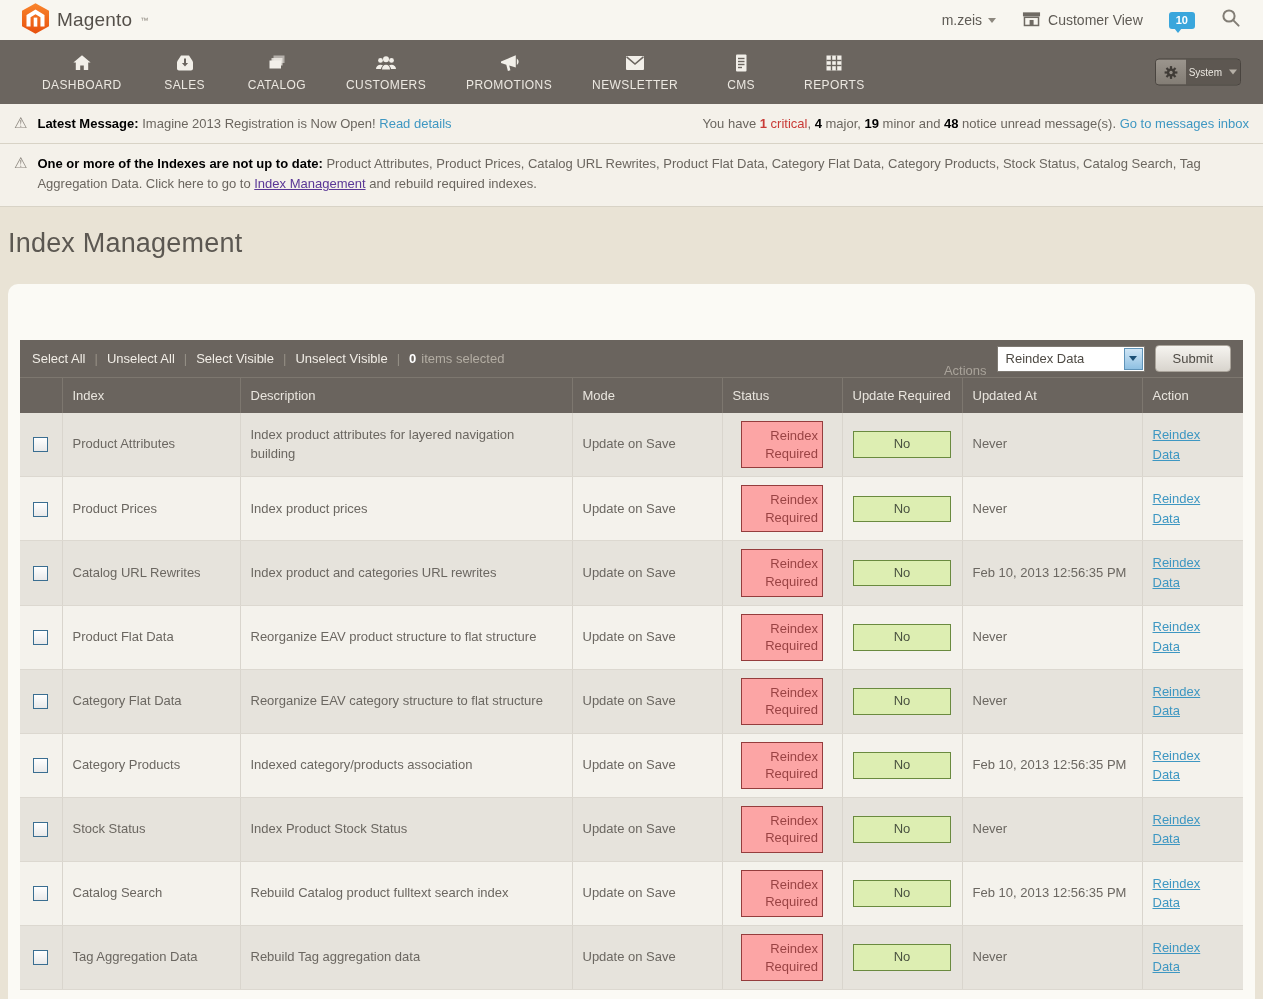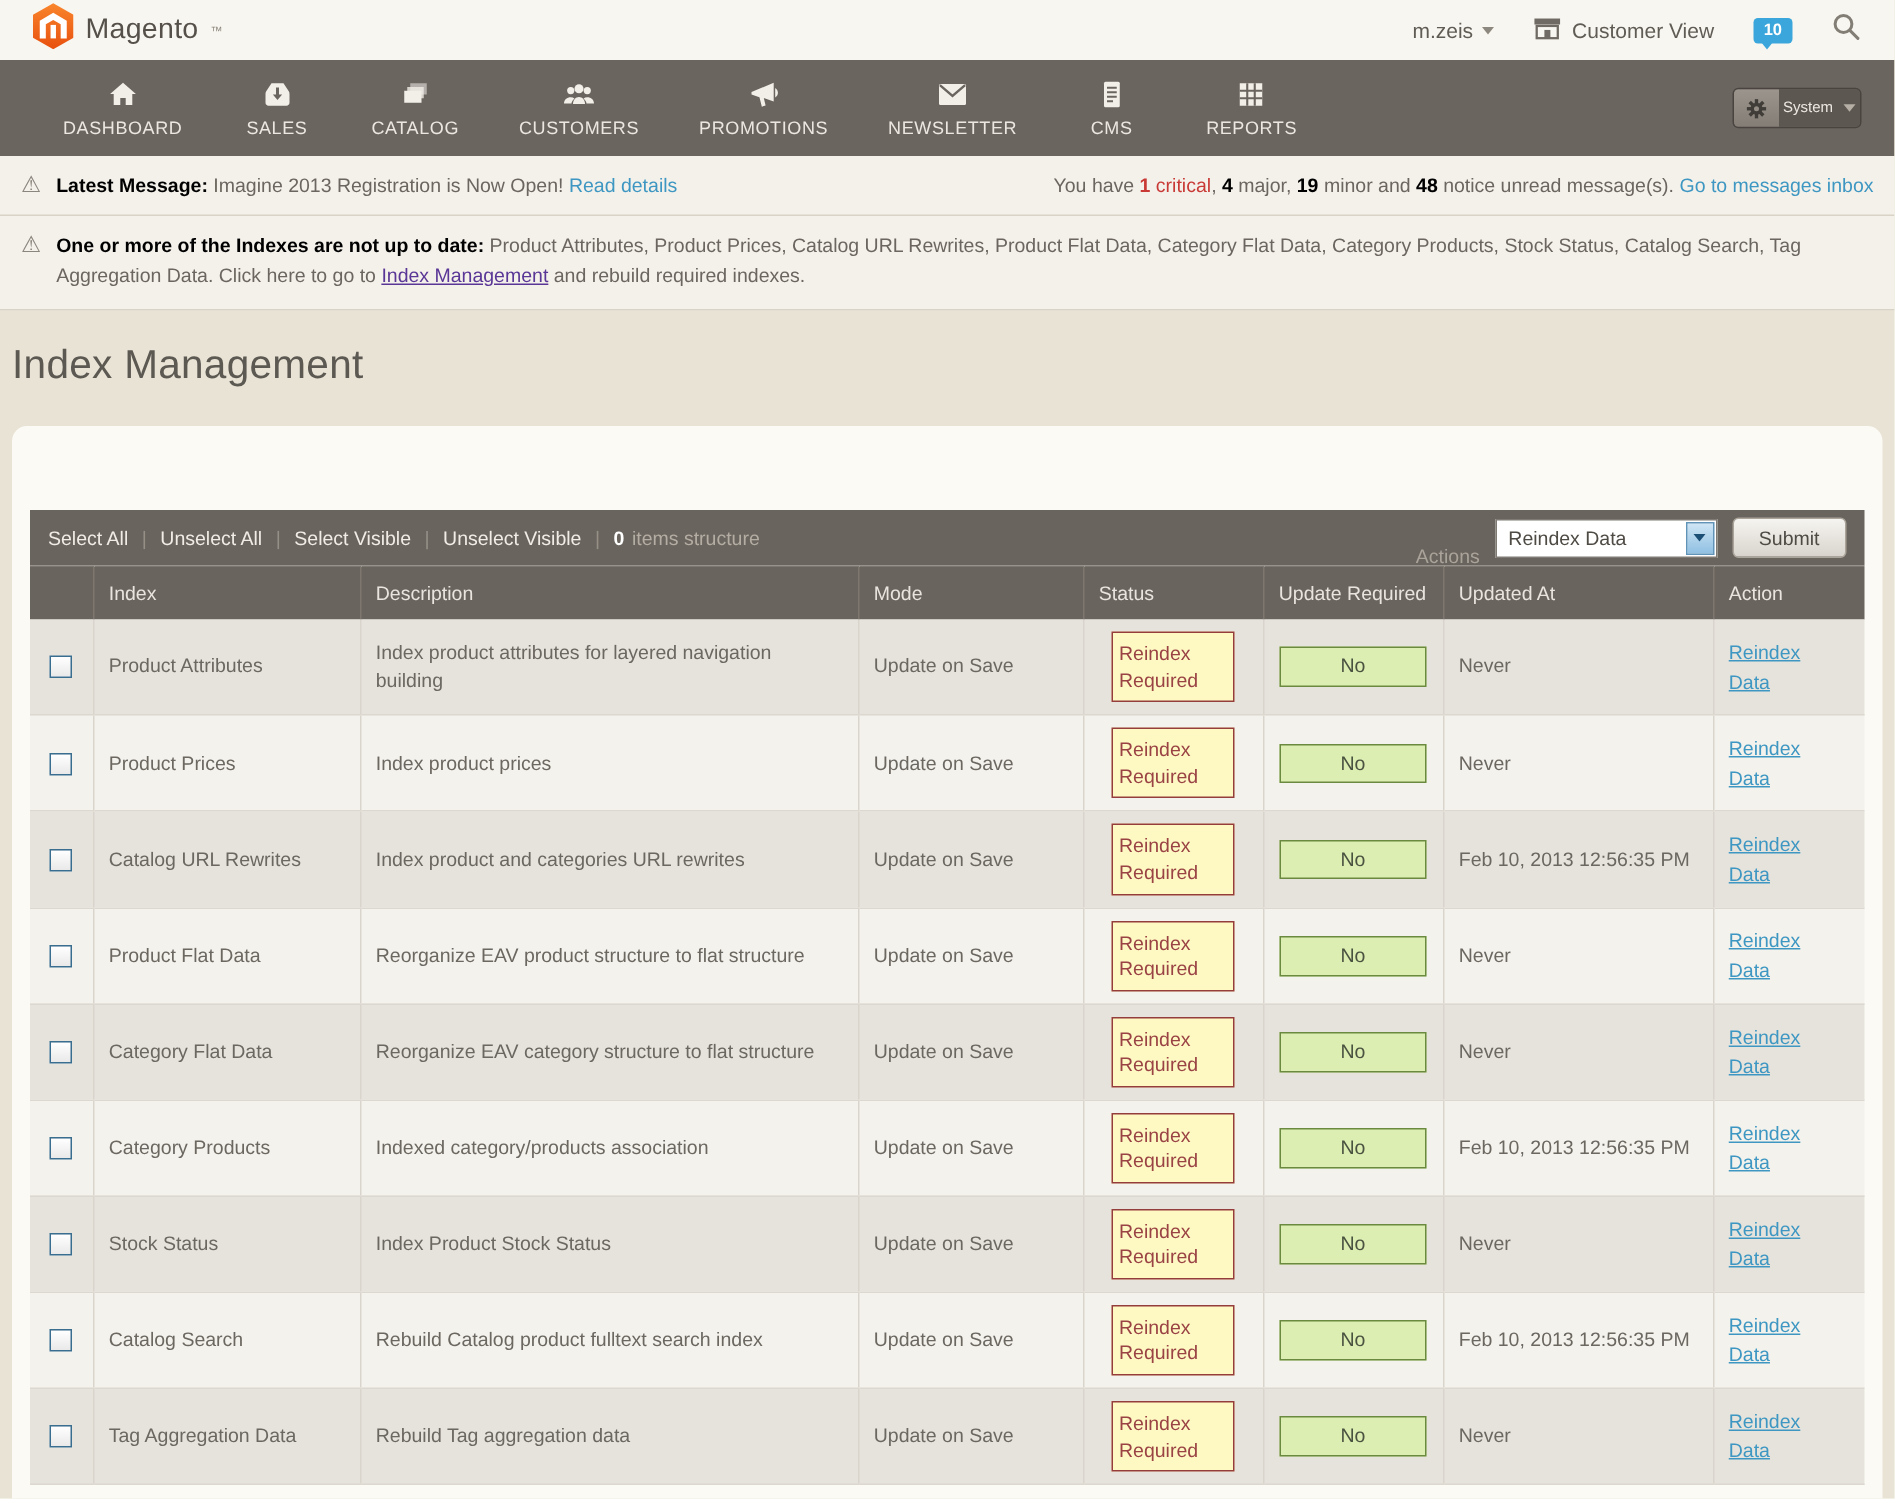--- a/index.html
+++ b/index.html
@@ -62,21 +62,21 @@
   table.index-grid { width:100%; border-collapse:collapse; font-size:13px; color:#6b6761; table-layout:fixed; }
   .index-grid thead th { background:#6a645e; color:#e9e5de; font-weight:normal; text-align:left; padding:10px 10px; border-left:1px solid #7d776f; border-top:1px solid #7d776f; font-size:13px; }
   .index-grid thead th:first-child { border-left:none; }
   .index-grid tbody td { padding:8px 10px; border-left:1px solid #d9d5cd; border-bottom:1px solid #dcd8d0; vertical-align:middle; line-height:1.45; }
   .index-grid tbody td:first-child { border-left:none; text-align:center; }
   .index-grid tbody tr { height:56px; }
   .index-grid tbody tr.odd  { background:#e6e3dc; }
   .index-grid tbody tr.even { background:#f4f2ec; }
   .cell-center { text-align:center; }
   .chk { appearance:none; -webkit-appearance:none; width:15px; height:15px; border:1px solid #3a6e91; background:linear-gradient(#ffffff,#e9e9e9); cursor:pointer; display:inline-block; vertical-align:middle; }
-  .status-badge { display:inline-block; width:82px; padding:5px 4px; background:#fef9c3; border:1px solid #953d3d; color:#9a4344; text-align:left; line-height:1.35; }
+  .status-badge { display:inline-block; width:82px; padding:5px 4px; background:#fca5a5; border:1px solid #953d3d; color:#9a4344; text-align:right; line-height:1.35; }
   .ur-badge { display:inline-block; width:98px; padding:3px 0; background:#ddeeb2; border:1px solid #6a8a3f; color:#4a5240; text-align:center; }
   a.action-link { color:#3e97c2; text-decoration:underline; cursor:pointer; display:inline-block; width:58px; line-height:1.5; }
 </style>
 </head>
 <body>
 
 <div class="top-header">
   <div class="logo">
     <span>
       <svg width="27" height="31" viewBox="0 0 30 34">
@@ -253,21 +253,21 @@
   <div class="grid-toolbar">
     <a class="sel-link">Select All</a>
       <span class="sep">|</span>
     <a class="sel-link">Unselect All</a>
       <span class="sep">|</span>
     <a class="sel-link">Select Visible</a>
       <span class="sep">|</span>
     <a class="sel-link">Unselect Visible</a>
       <span class="sep">|</span>
     <span class="count-num">0</span>
-    <span class="count-text">items structure</span>
+    <span class="count-text">items selected</span>
 
     <div class="toolbar-right">
       <span class="actions-label">Actions</span>
       <div class="fake-select">
         <span class="val">Reindex Data</span>
         <span class="arrow-box">
             <span></span>
           </span>
       </div>
       <button class="submit-btn">Submit</button>

